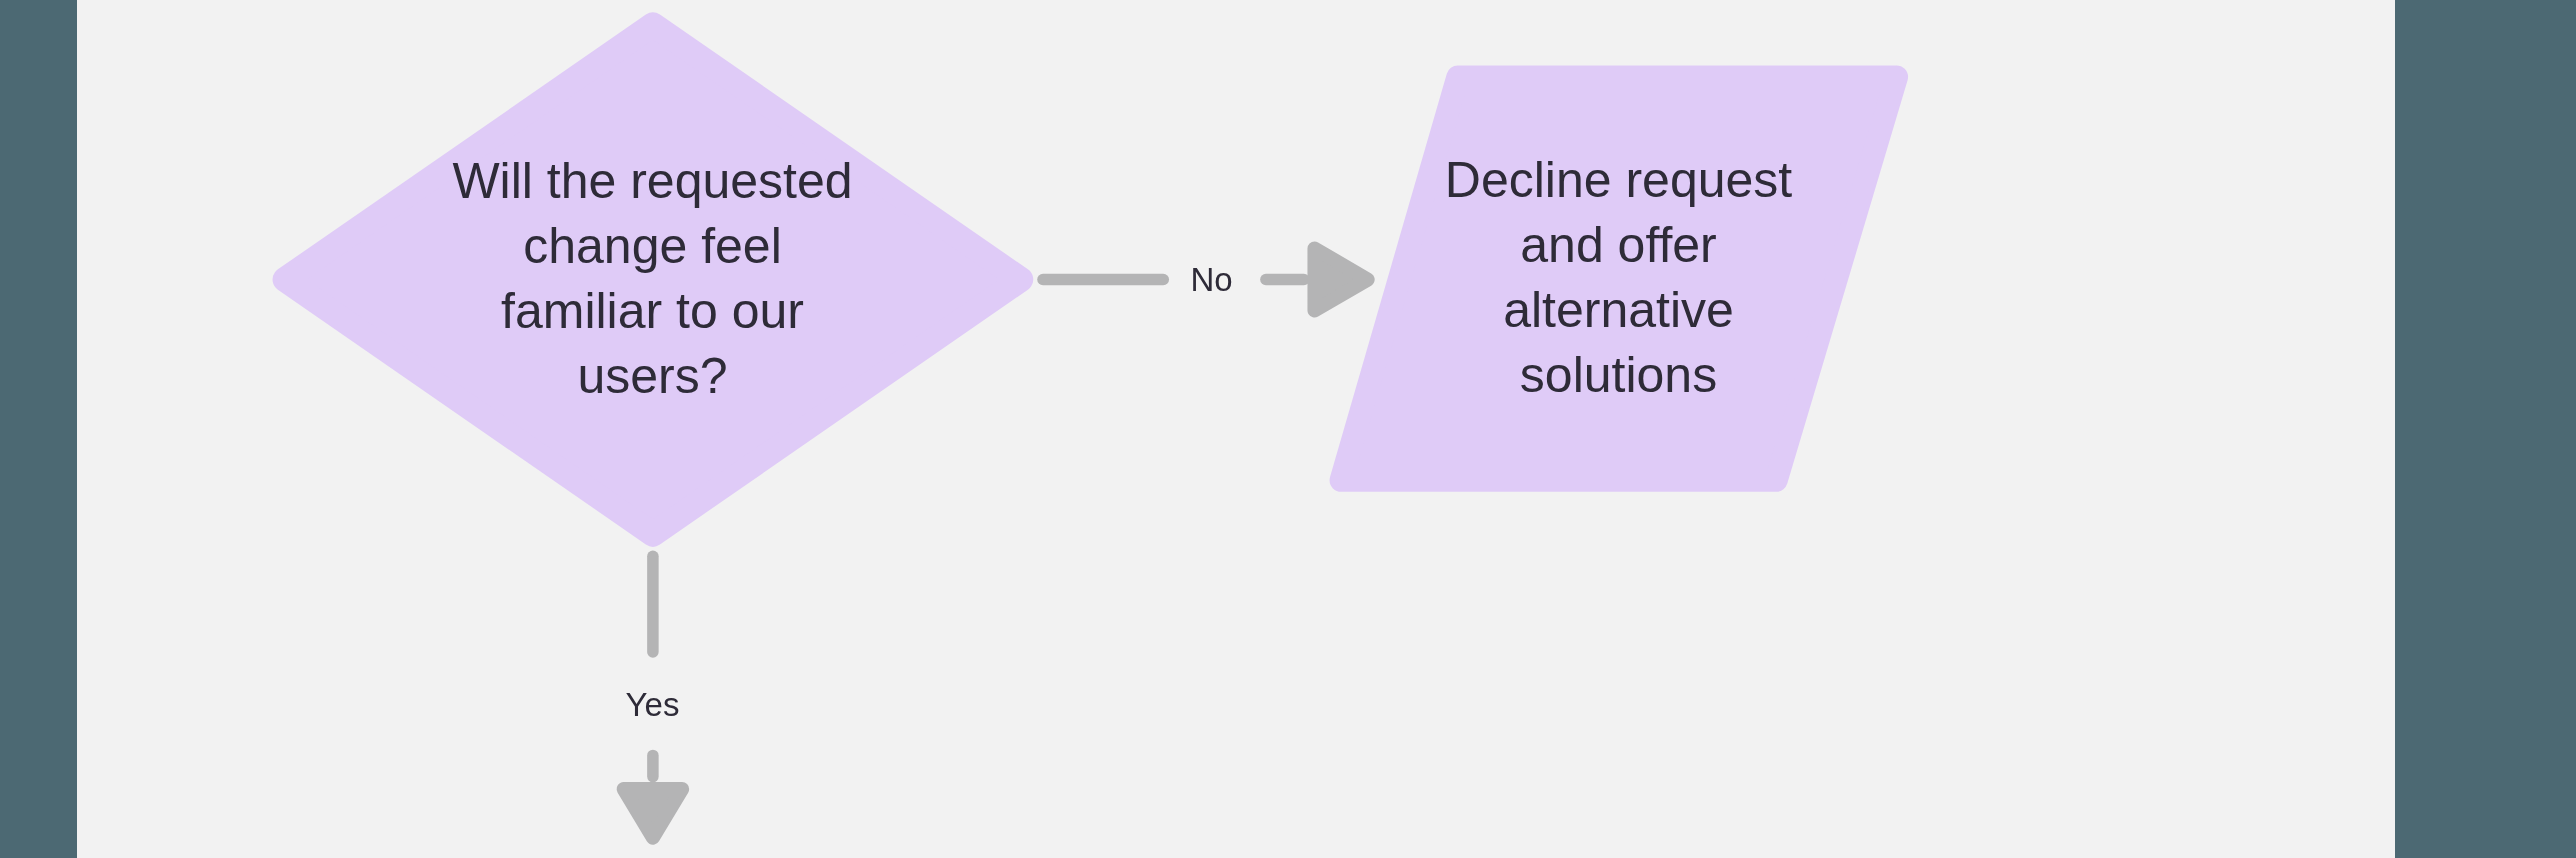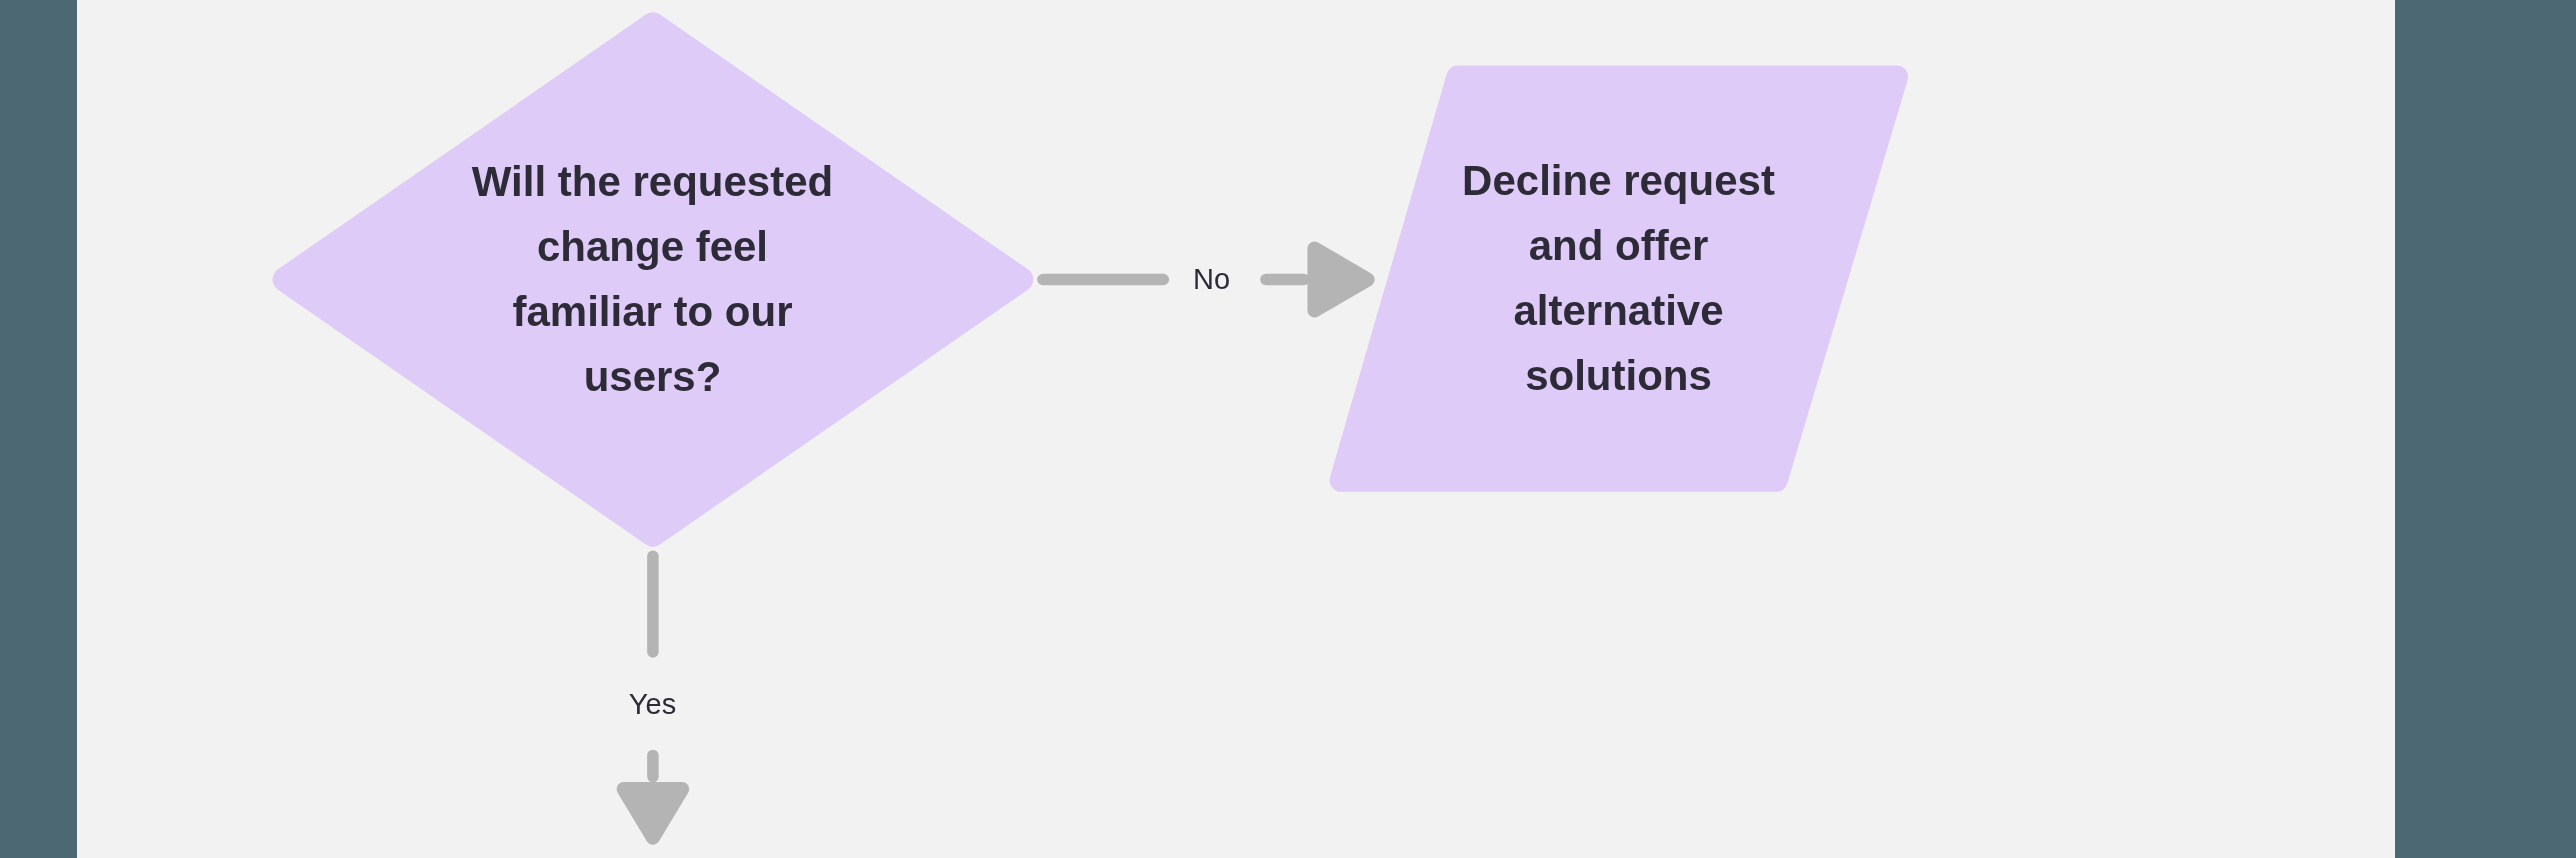--- a/index.html
+++ b/index.html
@@ -54,26 +54,25 @@
     stroke-linejoin: round;
     stroke-linecap: round;
   }
   .label {
     position: absolute;
     color: #2e2b38;
     text-align: center;
     white-space: pre-line;
   }
   .node-label {
-    font-size: 42px;
+    font-size: 50px;
     line-height: 65px;
-    font-weight: bold;
   }
   .branch-label {
-    font-size: 29px;
+    font-size: 33px;
     line-height: 65px;
   }
   #decision-label { left: 387px;  top: 149px; width: 531px; }
   #decline-label  { left: 1353px; top: 148px; width: 531px; }
   #no-label       { left: 1132px; top: 247px; width: 159px; }
   #yes-label      { left: 573px;  top: 672px; width: 159px; }
 </style>
 </head>
 <body>
 

